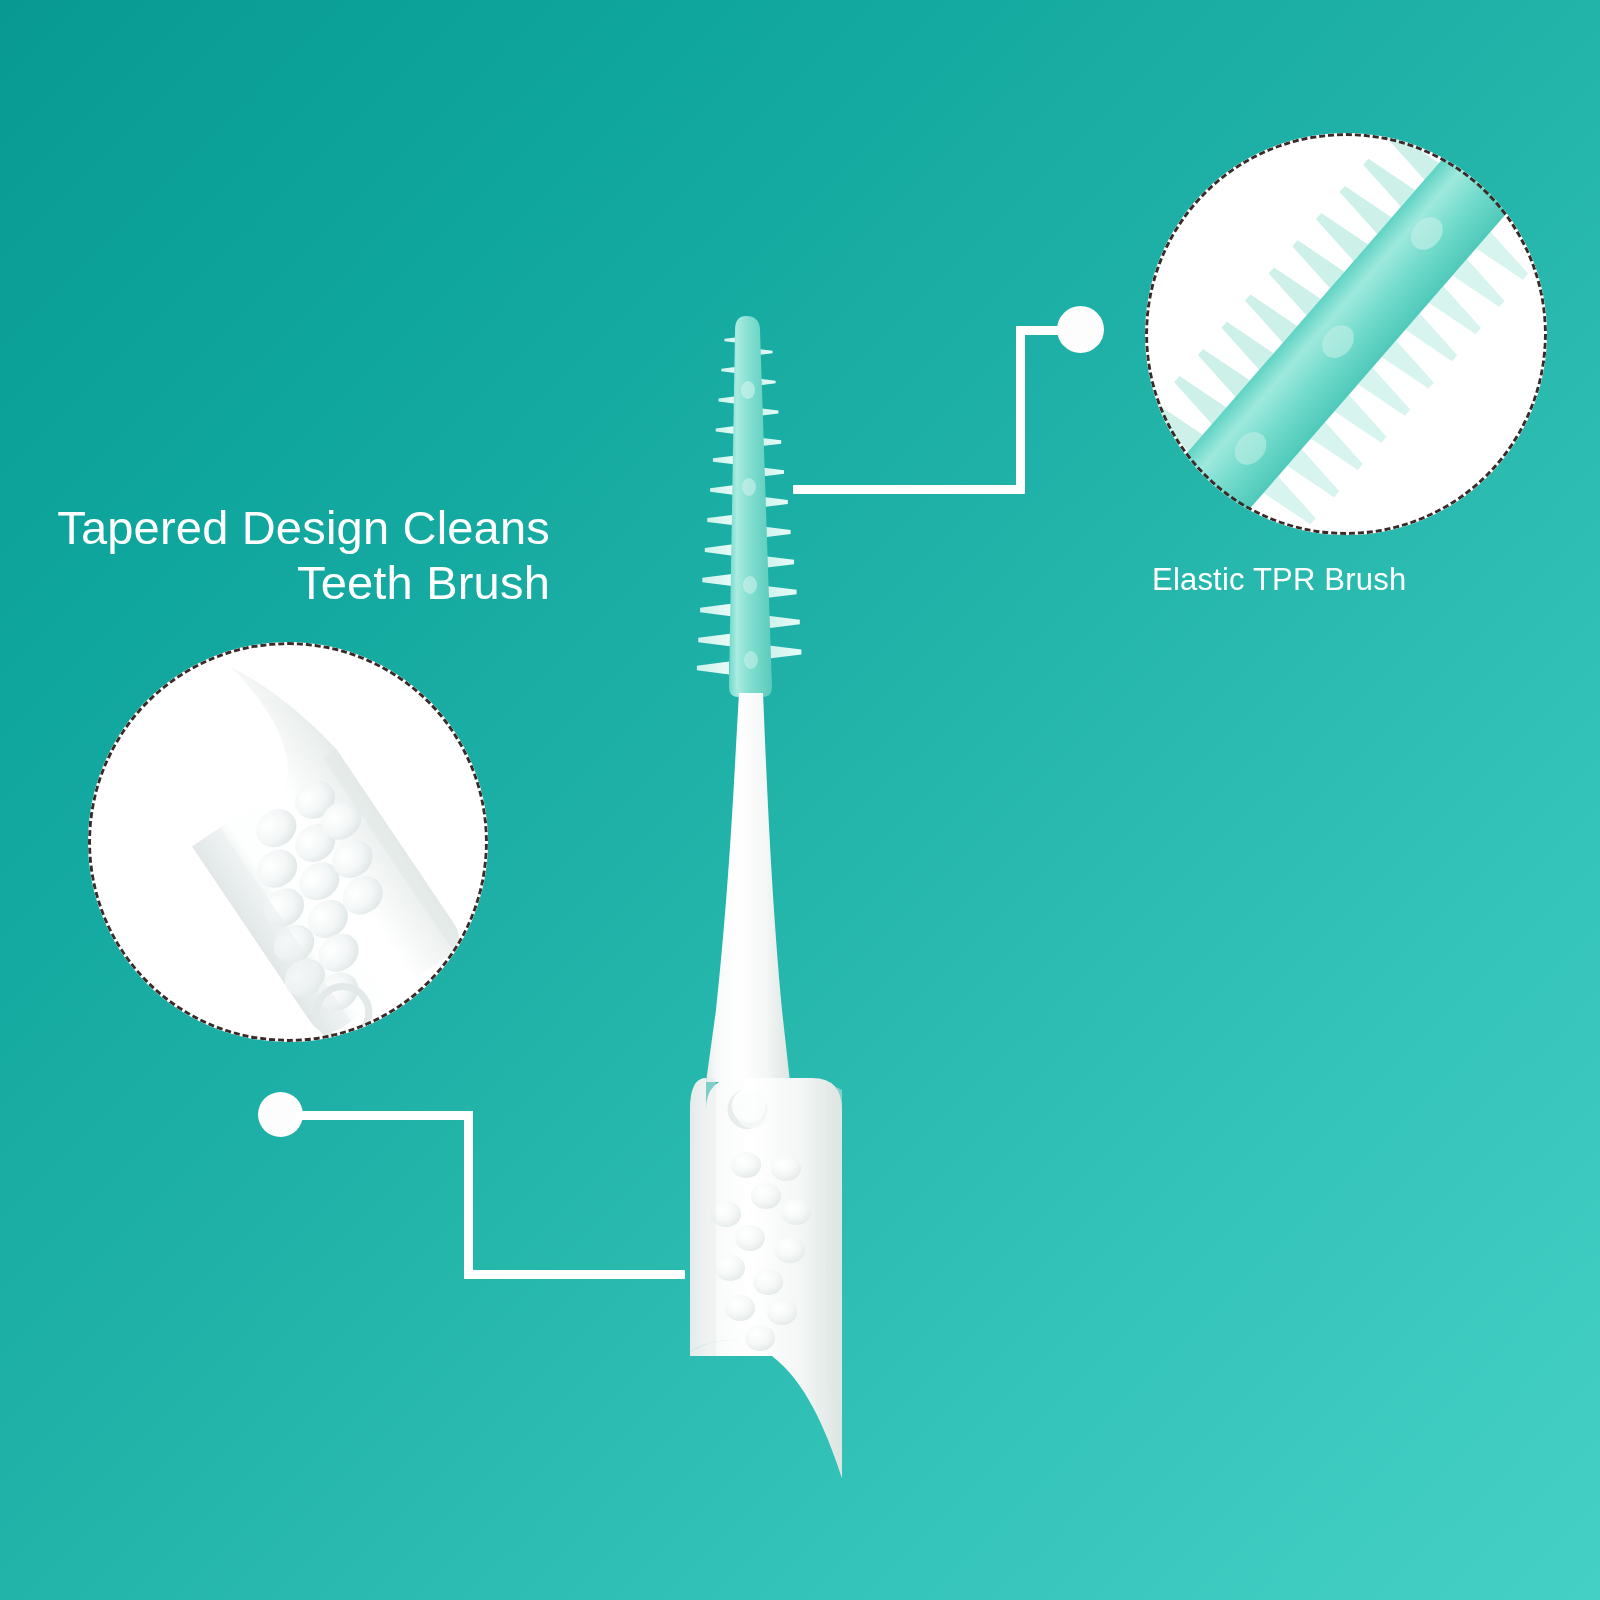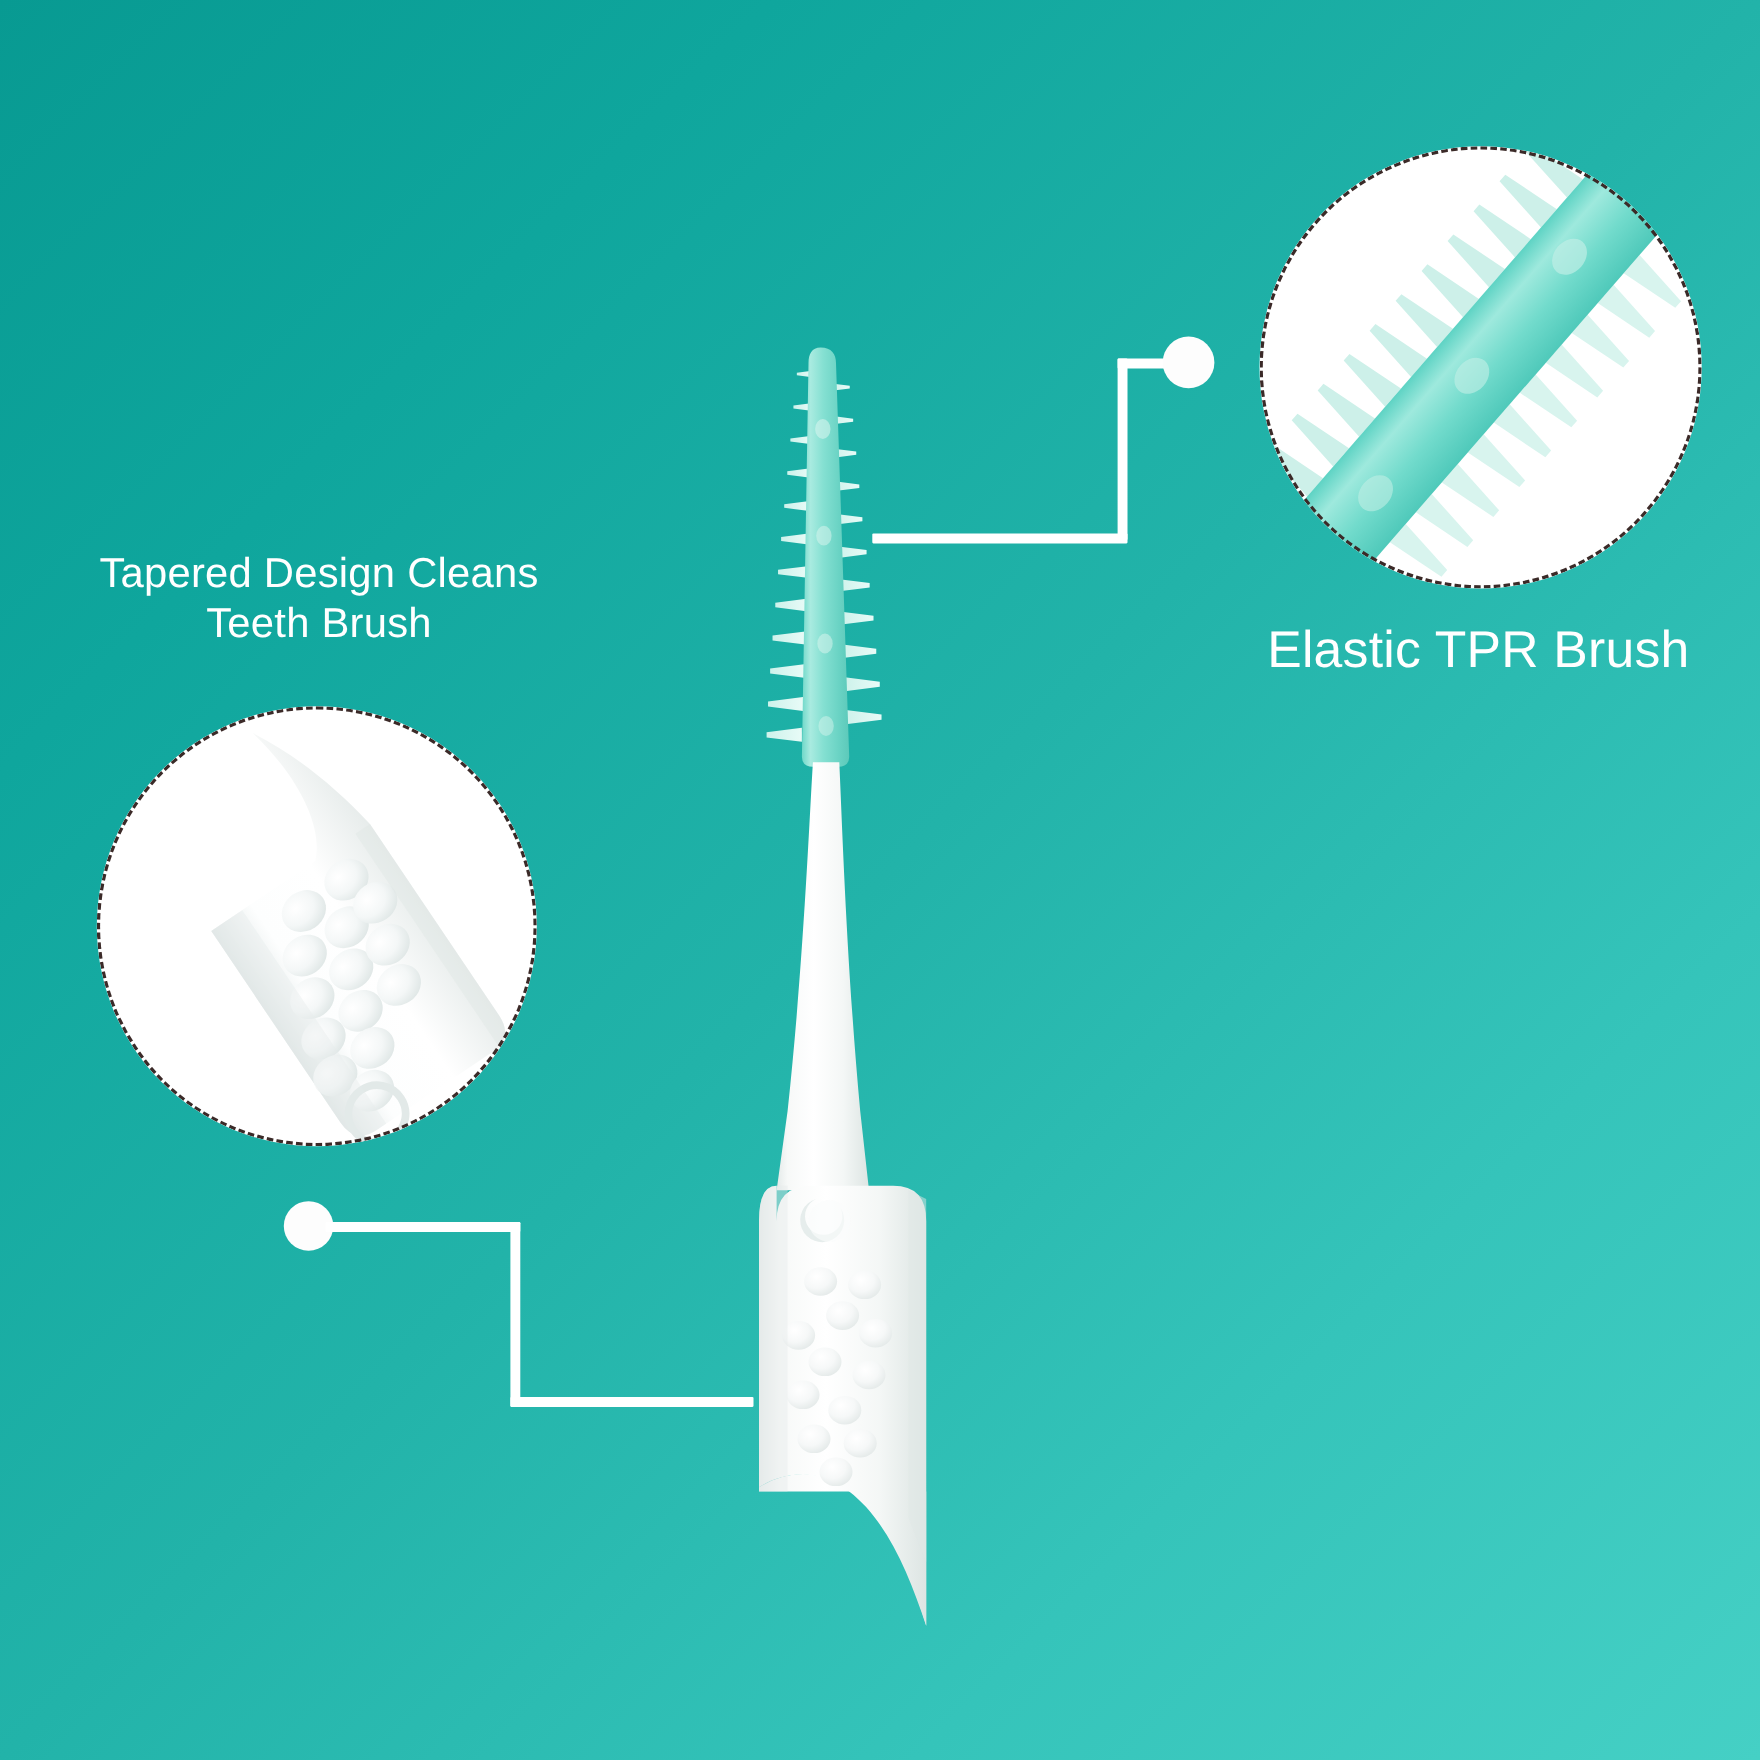--- a/index.html
+++ b/index.html
@@ -21,29 +21,29 @@
     position: absolute;
     color: #ffffff;
     font-weight: 400;
     letter-spacing: 0.2px;
     line-height: 1.18;
     white-space: nowrap;
   }
   #label-tapered {
     left: 30px;
     top: 500px;
-    font-size: 38px;
-    text-align: center;
+    font-size: 47px;
+    text-align: right;
     width: 520px;
   }
   #label-tapered .l2 { display: block; }
   #label-tpr {
     left: 1152px;
     top: 562px;
-    font-size: 47px;
+    font-size: 31px;
   }
 
   
   .lead {
     position: absolute;
     background: #ffffff;
     border-radius: 1px;
   }
   .dot {
     position: absolute;

